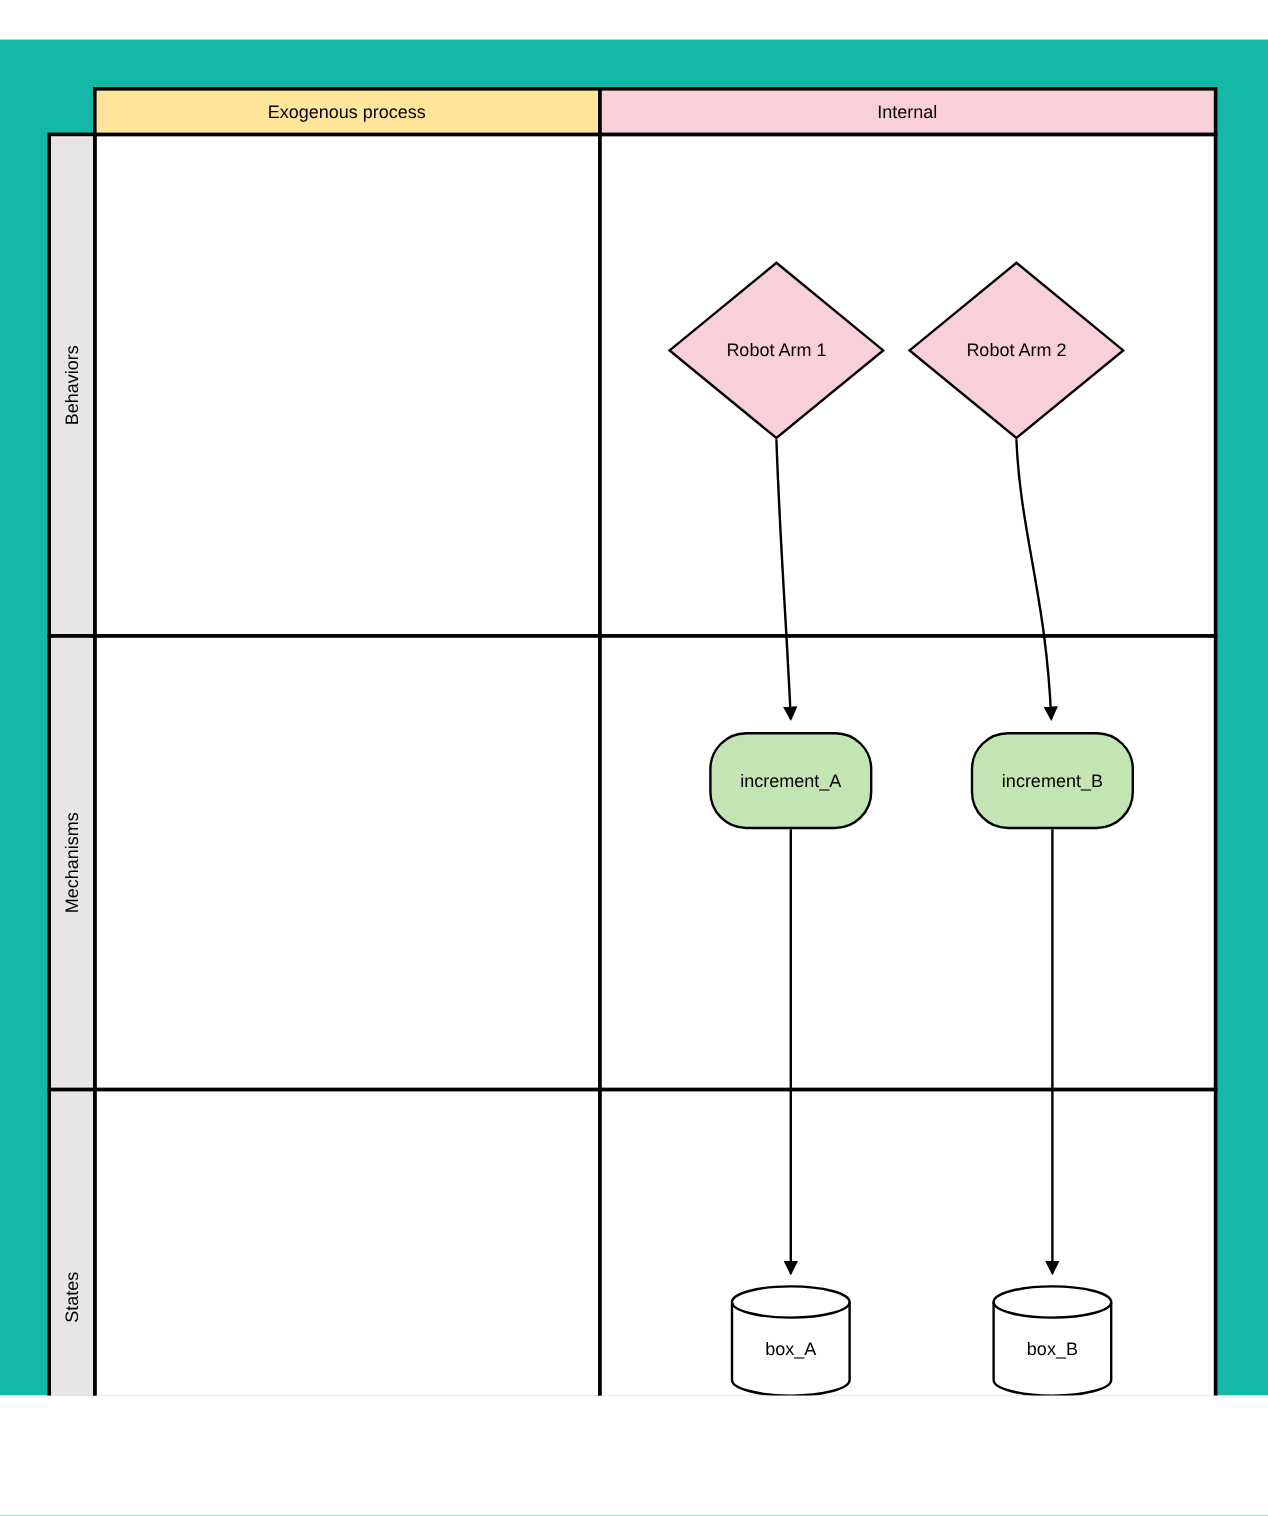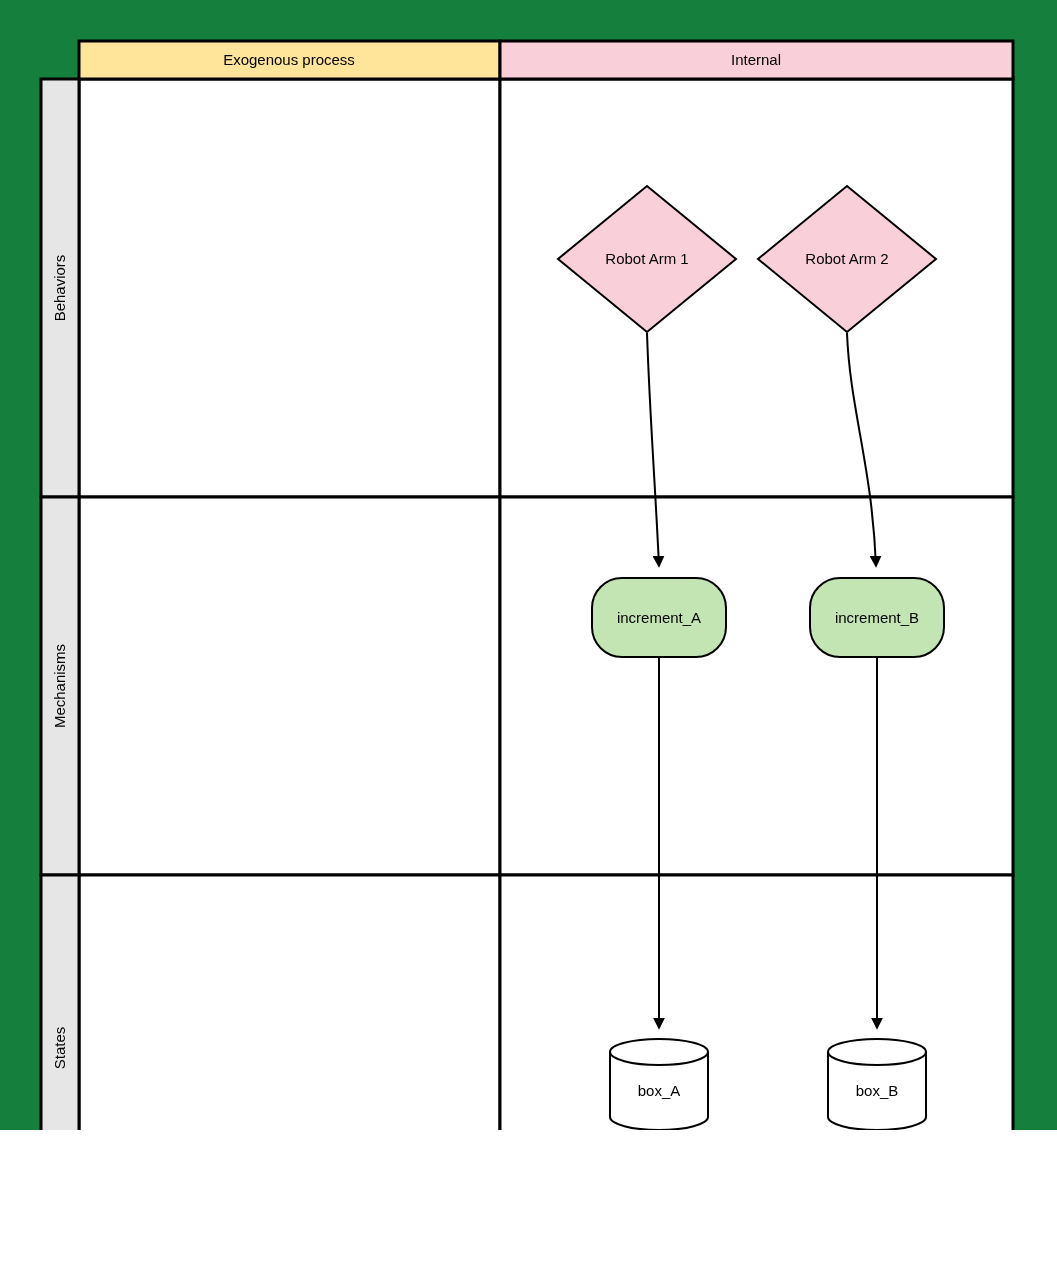--- a/index.html
+++ b/index.html
@@ -1,21 +1,22 @@
 <!DOCTYPE html>
 <html><head>
 <meta charset="utf-8">
 <style>
   html, body { margin: 0; padding: 0; background: #ffffff; }
   .canvas {
     position: relative;
     width: 1057px;
     height: 1130px;
-    background: #15803d;
+    background: #14b8a6;
     font-family: "Liberation Sans", sans-serif;
+    margin-top: 33px;
   }
   svg text {
     font-family: "Liberation Sans", sans-serif;
     font-size: 15px;
     fill: #000000;
   }
   .grid-rect { stroke: #000000; stroke-width: 3; }
   .node-stroke { stroke: #000000; stroke-width: 2; }
   .connector { stroke: #000000; stroke-width: 2; fill: none; }
 </style>

